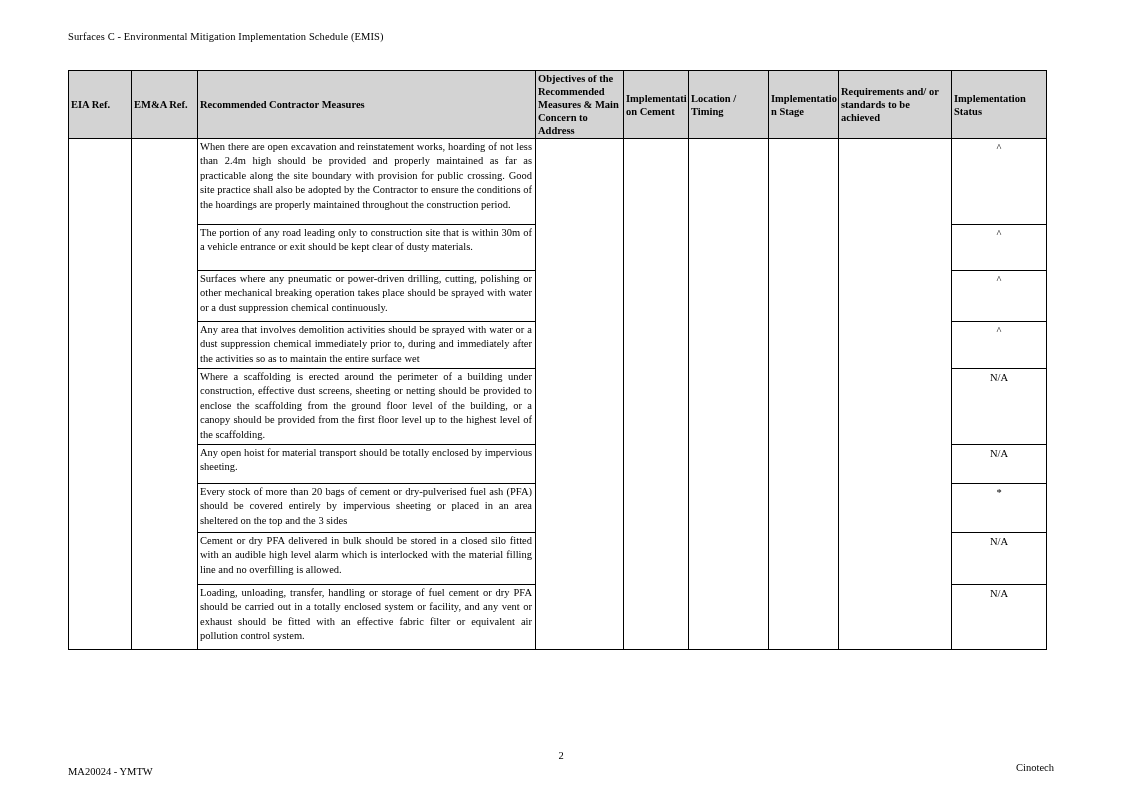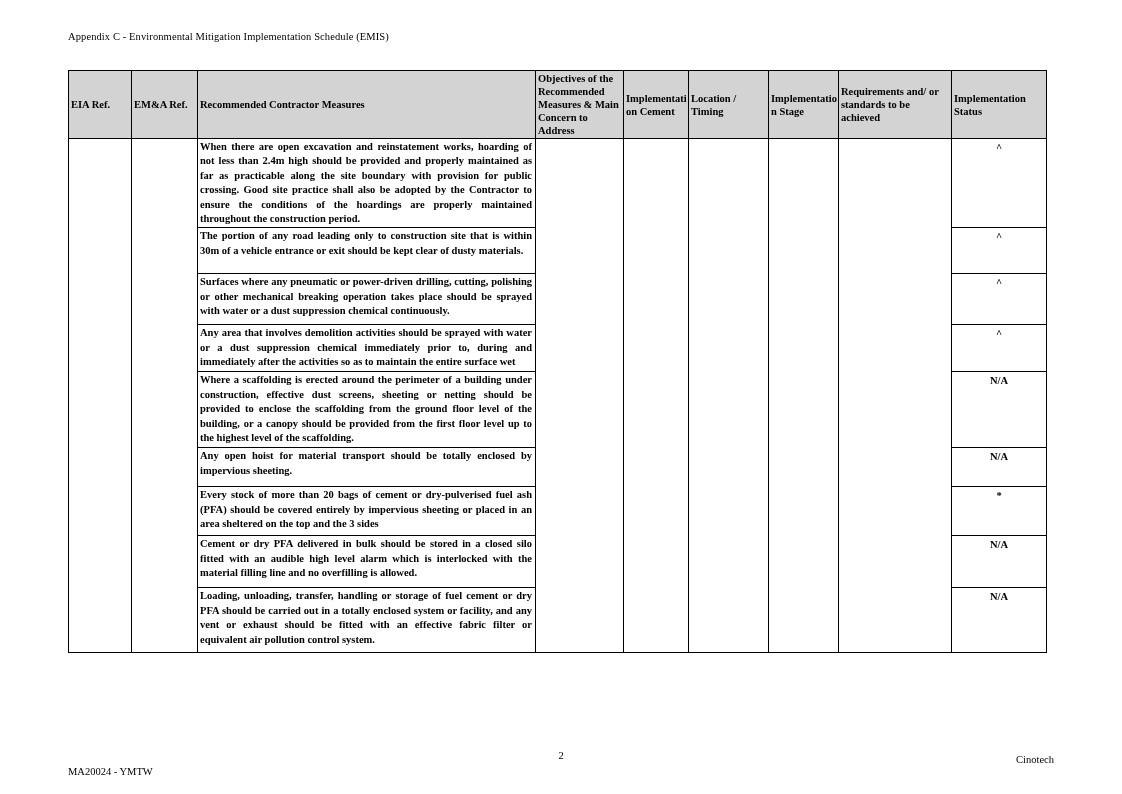--- a/index.html
+++ b/index.html
@@ -24,21 +24,20 @@
   }
   table.emis {
     position: absolute;
     left: 68px; top: 70px;
     width: 978px;
     border-collapse: collapse;
     table-layout: fixed;
   }
   table.emis th, table.emis td {
     border: 1px solid var(--border-color, #000000);
-    font-weight: bold;
   }
   table.emis thead tr { height: 68px; }
   table.emis th {
     background: var(--header-bg, #d3d3d3);
     font-weight: bold;
     font-size: 10.5px;
     line-height: 13px;
     text-align: left;
     vertical-align: middle;
     white-space: pre-line;
@@ -60,28 +59,28 @@
   }
   td.empty { background: #ffffff; }
   .footer {
     position: absolute;
     left: 68px; right: 68px;
     top: 750px;
     font-size: 10.5px;
   }
   .footer .f-left  { position: absolute; left: 0; top: 16px; }
   .footer .f-center{ position: absolute; left: 50%; transform: translateX(-50%); top: 0; }
-  .footer .f-right { position: absolute; right: 0; top: 4px; }
+  .footer .f-right { position: absolute; right: 0; top: 12px; }
 </style>
 </head>
 <body>
 
 <div class="page">
 
-  <div class="doc-title">Appendix C - Environmental Mitigation Implementation Schedule (EMIS)</div>
+  <div class="doc-title">Surfaces C - Environmental Mitigation Implementation Schedule (EMIS)</div>
 
   <table class="emis">
     <colgroup>
       <col style="width:63px">
         <col style="width:66px">
         <col style="width:338px">
       <col style="width:88px">
         <col style="width:65px">
         <col style="width:80px">
       <col style="width:70px">

